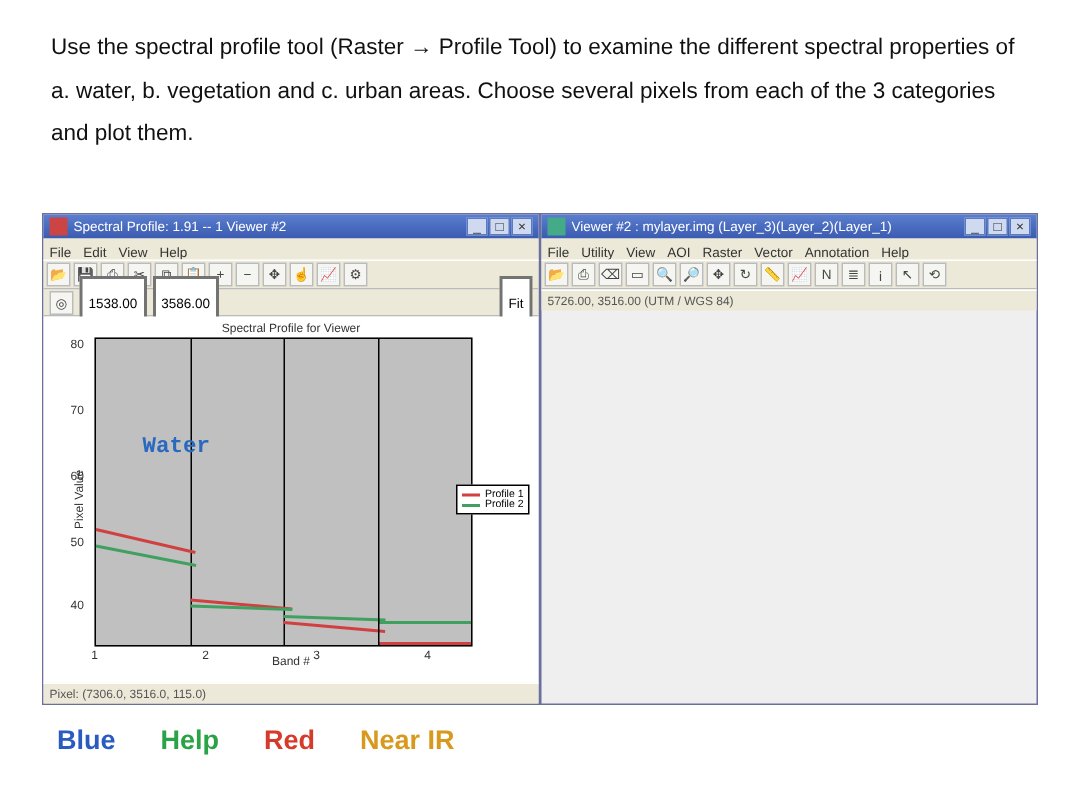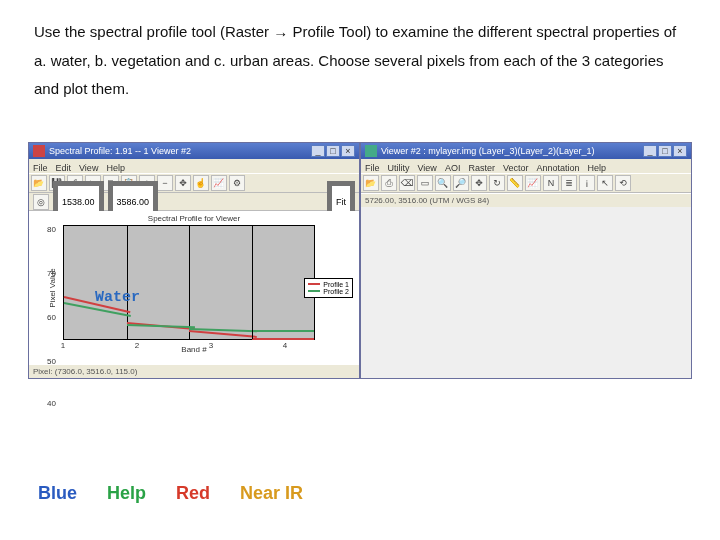--- a/index.html
+++ b/index.html
@@ -1,33 +1,33 @@
 <!DOCTYPE html>
 <html><head>
 <meta charset="utf-8">
 <style>
   * { margin: 0; padding: 0; box-sizing: border-box; }
   body { width: 720px; height: 540px; background: #fff; font-family: Arial, sans-serif; position: relative; overflow: hidden; }
 
   .instructions { padding: 18px 34px 10px 34px; font-size: 15px; line-height: 1.9; color: #111; }
 
-  .windows { position: absolute; top: 142px; left: 28px; right: 28px; height: 237px; display: flex; }
+  .windows { position: absolute; top: 142px; left: 28px; right: 28px; height: 328px; display: flex; }
 
   
   .win-left { width: 332px; border: 1px solid #6a6f9e; background: #efefef; display: flex; flex-direction: column; font-size: 9px; }
   .titlebar { height: 16px; background: linear-gradient(#5b7ecf,#3a5bb0); color: #fff; display: flex; align-items: center; padding: 0 4px; }
   .titlebar .ticon { width: 12px; height: 12px; background: #c44; margin-right: 4px; }
   .titlebar .ttxt { flex: 1; font-size: 9px; white-space: nowrap; overflow: hidden; }
   .winbtns { display: flex; gap: 1px; }
   .winbtn { width: 14px; height: 12px; background: #cfd9ef; border: 1px solid #5a7bc0; font-size: 9px; line-height: 10px; text-align: center; color: #333; }
   .menubar { height: 14px; background: #ece9d8; display: flex; gap: 8px; padding: 0 4px; font-size: 9px; color: #333; align-items: flex-end; }
   .toolbar { height: 20px; background: #ece9d8; border-top: 1px solid #fff; border-bottom: 1px solid #bbb; display: flex; align-items: center; padding: 0 2px; gap: 2px; }
   .tbtn { width: 16px; height: 16px; border: 1px solid #bbb; background: #f5f5f1; display:flex; align-items:center; justify-content:center; font-size:9px; color:#444; }
   .coordbar { height: 18px; background: #ece9d8; border-bottom: 1px solid #bbb; display: flex; align-items: center; gap: 4px; padding: 0 4px; font-size: 9px; }
-  .coordbox { border: 5px solid #737373; background: #fff; padding: 16px 4px; height: 14px; line-height: 12px; display:flex; align-items:center;}
+  .coordbox { border: 2px solid #737373; background: #fff; padding: 16px 4px; height: 14px; line-height: 12px; display:flex; align-items:center;}
   .plotarea { flex: 1; background: #fff; position: relative; }
   .plotgrid { position: absolute; left: 34px; top: 14px; right: 44px; bottom: 24px; background: #c0c0c0; border: 1px solid #000; }
   .plotgrid::before, .plotgrid::after { content:""; position:absolute; background:#000; }
   .plotgrid::before { left:50%; top:0; bottom:0; width:1px; }
   .plotgrid::after  { left:75%; top:0; bottom:0; width:1px; }
   .gv1 { position:absolute; left:25%; top:0; bottom:0; width:1px; background:#000; }
   .plot-title { position:absolute; top:3px; left:0; right:0; text-align:center; font-size:8px; color:#333; }
   .ylabel { position:absolute; left:4px; top:50%; transform: translateY(-50%) rotate(-90deg); font-size:8px; color:#333; white-space:nowrap; }
   .xlabel { position:absolute; bottom:10px; left:0; right:0; text-align:center; font-size:8px; color:#333; }
   .ytick  { position:absolute; left:18px; font-size:8px; color:#333; }

